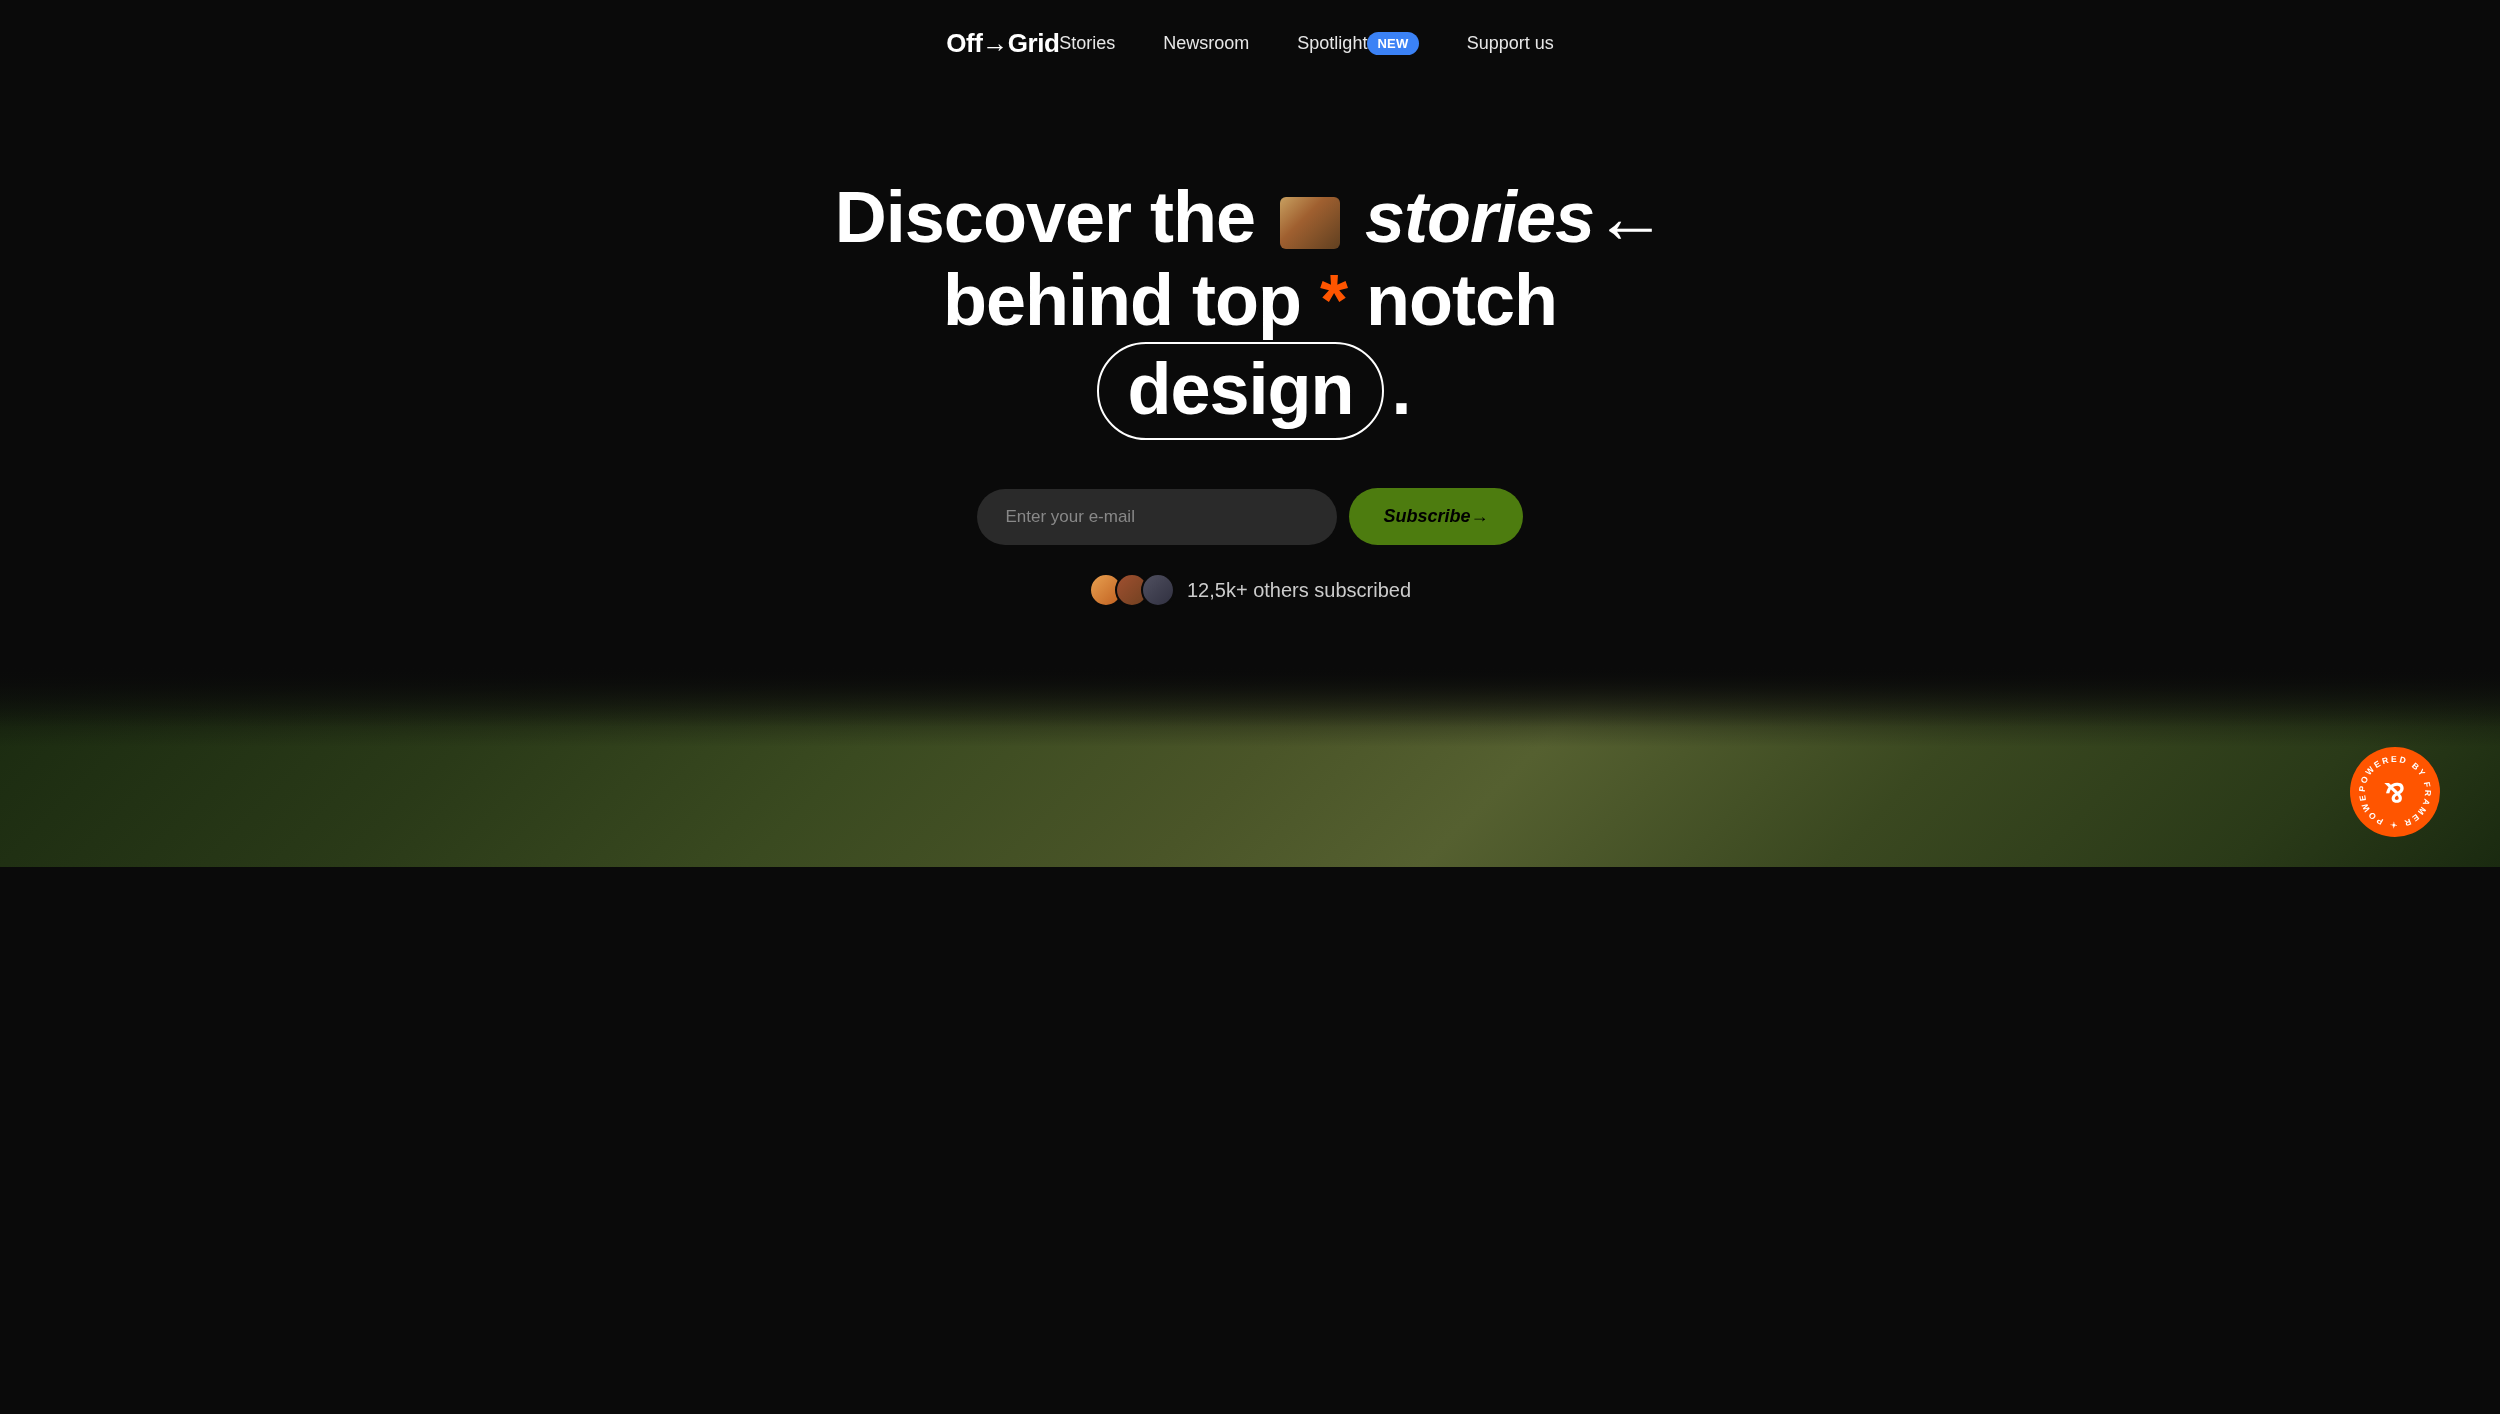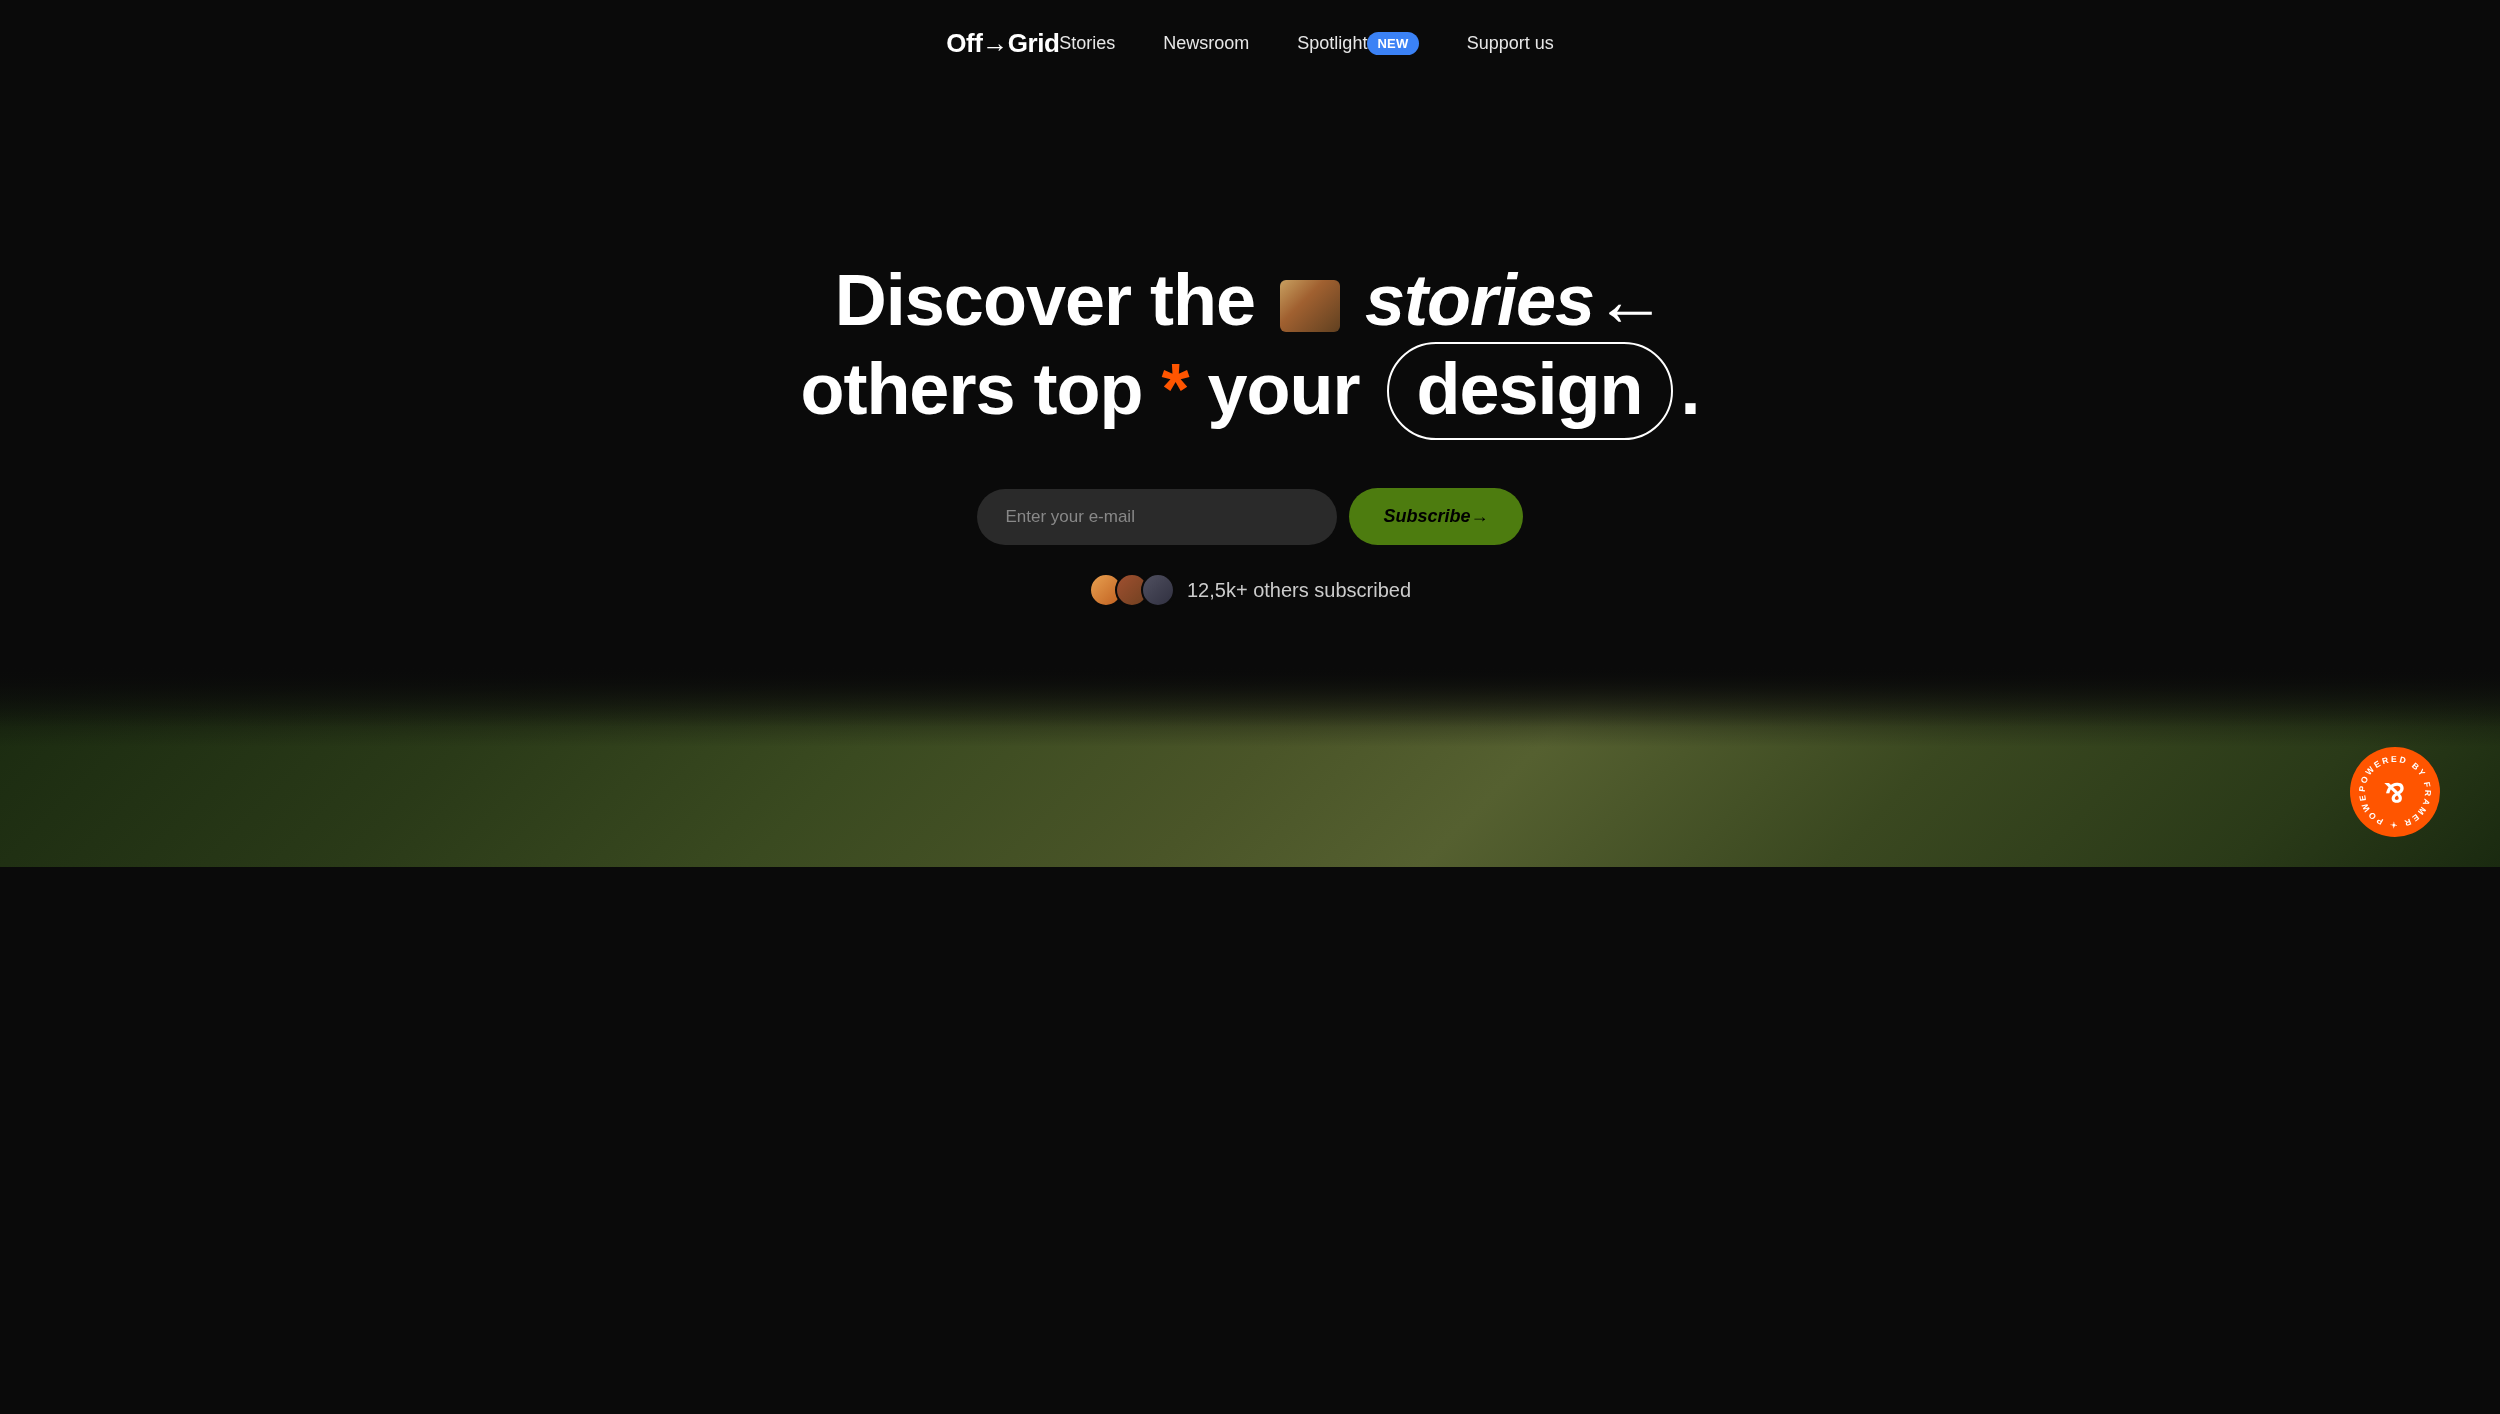--- a/index.html
+++ b/index.html
@@ -355,23 +355,23 @@
   <h1 class="hero-headline">
     <span class="line1">
       <span>Discover the</span>
       
       <span class="thumbnail-inline">
         <span class="thumbnail-inner"></span>
       </span>
       <em class="stories-italic">stories</em><span class="arrow-left-icon">←</span>
     </span>
     <span class="line2">
-      <span>others top</span>
+      <span>behind top</span>
       <span class="asterisk-orange">*</span>
-      <span>your</span>
+      <span>notch</span>
       <span class="design-outlined">design</span><span>.</span>
     </span>
   </h1>
 
   <div class="subscribe-form">
     <input type="email" class="email-input" placeholder="Enter your e-mail" style="">
     <button class="subscribe-btn">
       <span>Subscribe</span>
       <span>→</span>
     </button>

